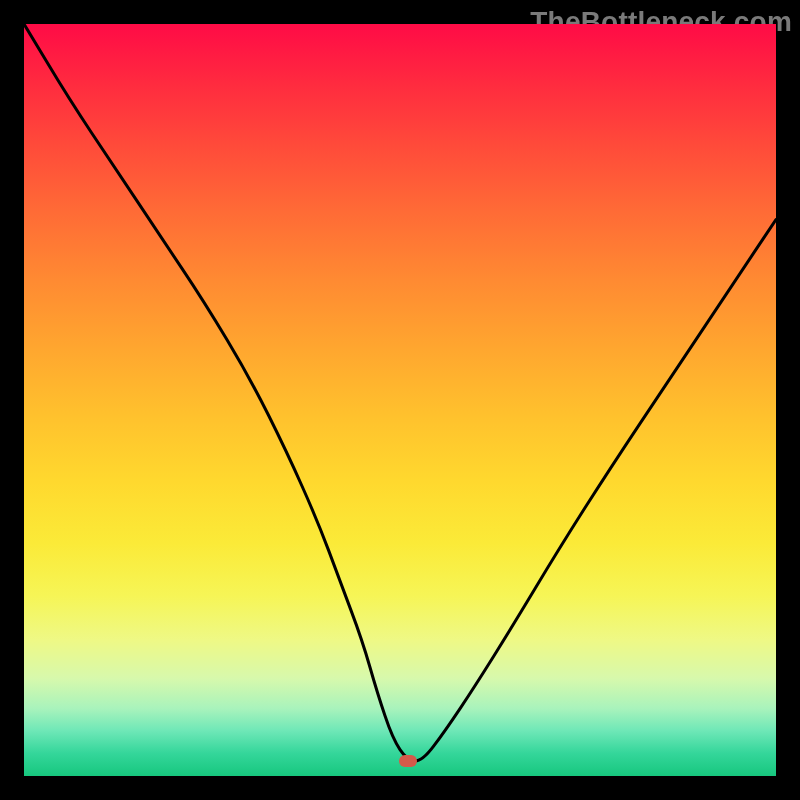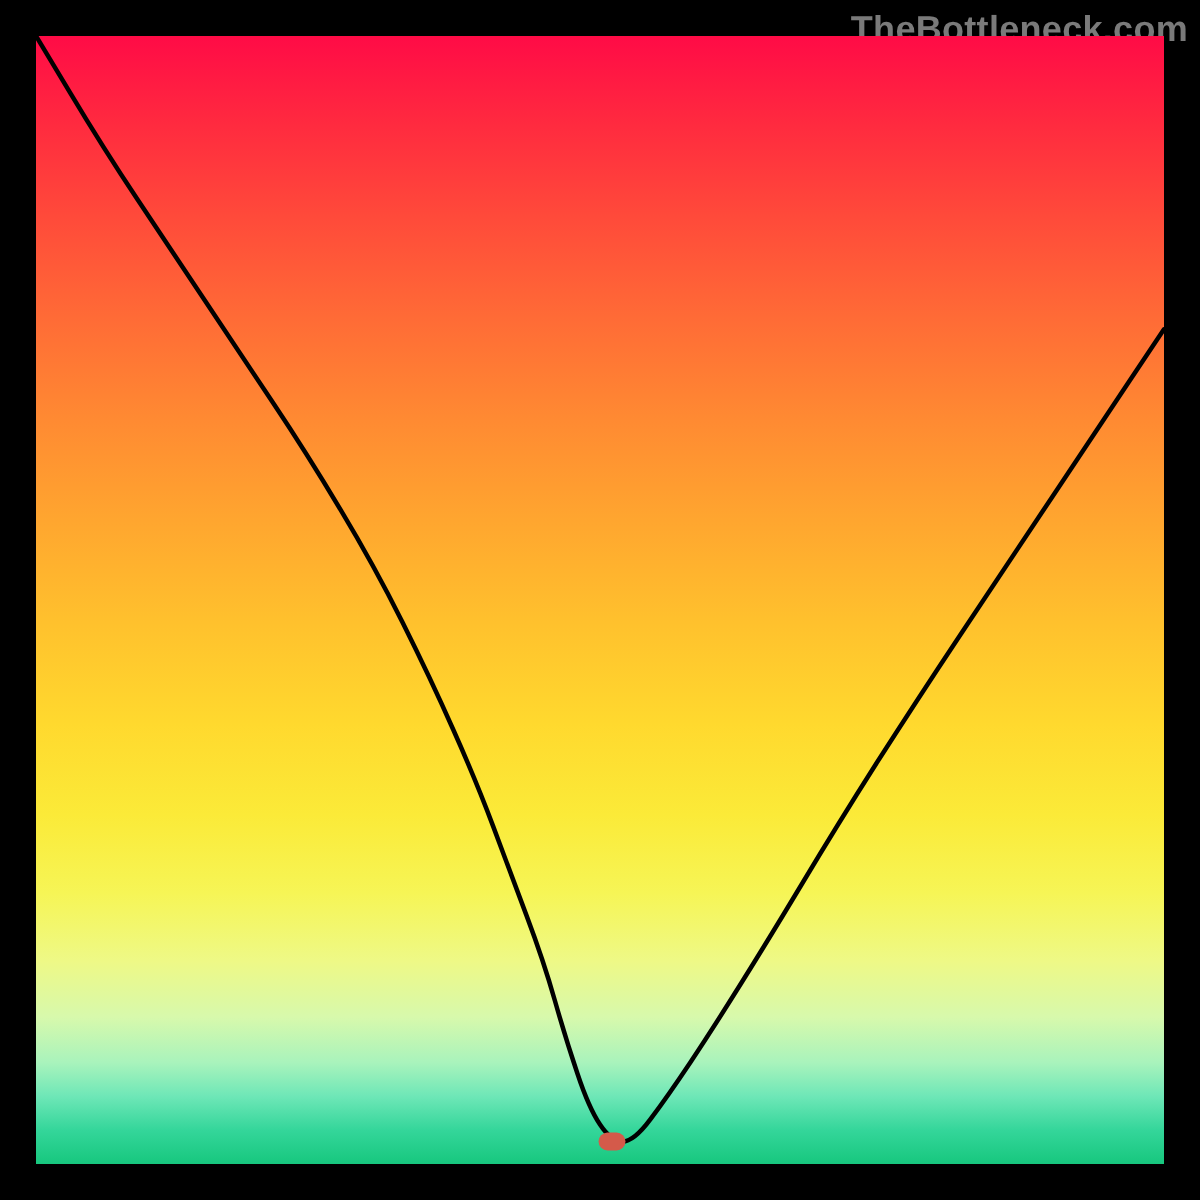--- a/index.html
+++ b/index.html
@@ -64,21 +64,21 @@
     width: 18px;
     height: 12px;
     border-radius: 6px;
     transform: translate(-50%, -50%);
   }
   .attribution {
     position: absolute;
     top: 6px;
     right: 8px;
     font-family: Arial, Helvetica, sans-serif;
-    font-size: 24px;
+    font-size: 28px;
     font-weight: 600;
     color: #7a7a7a;
     letter-spacing: 0.2px;
   }
 </style>
 </head>
 <body>
 
 <div class="frame">
   <div class="attribution">TheBottleneck.com</div>

